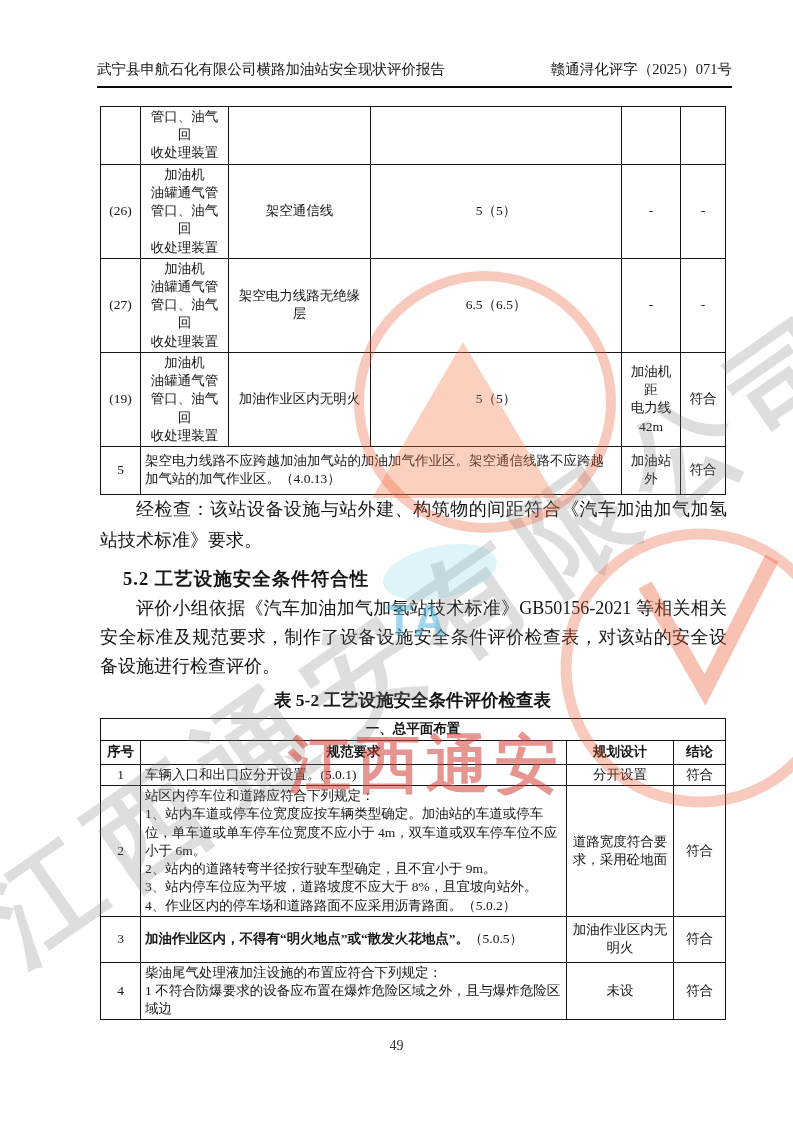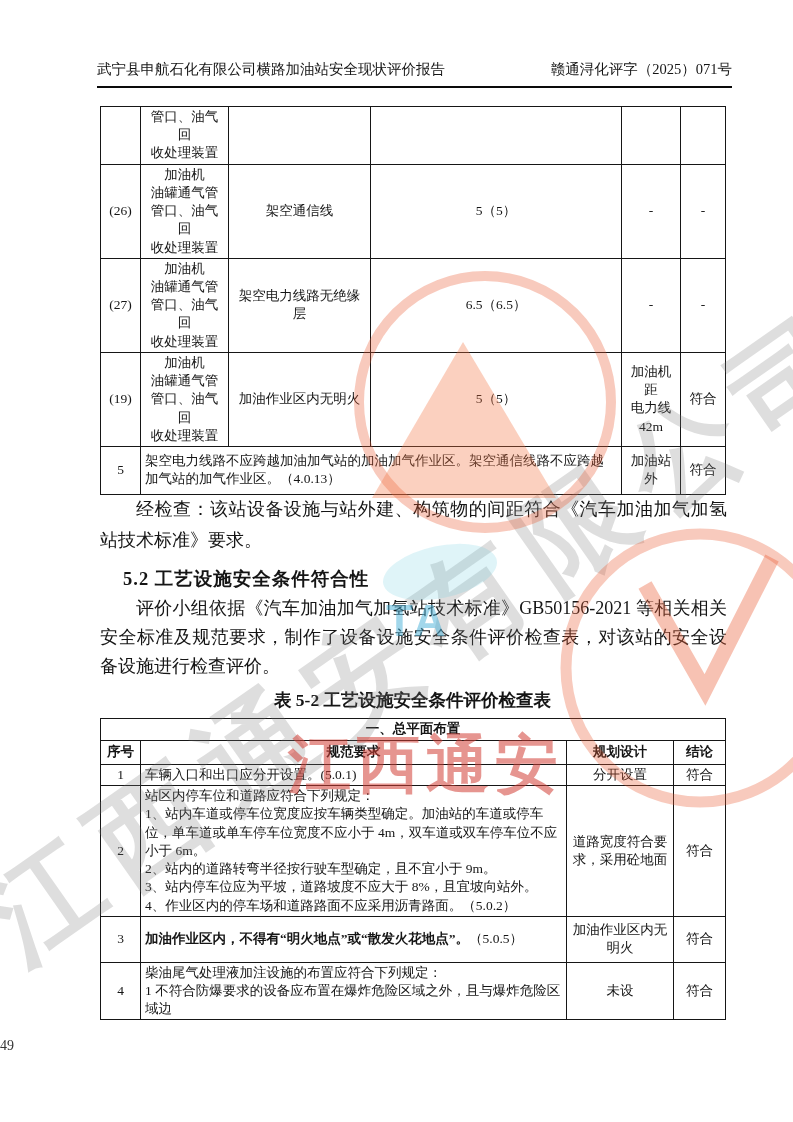--- a/index.html
+++ b/index.html
@@ -57,21 +57,21 @@
   .h52{
     position:absolute;left:100px;top:566px;width:627px;
     font-size:18.5px;font-weight:bold;letter-spacing:1px;margin-left:23px;
   }
   .t2title{
     position:absolute;left:100px;top:688px;width:625px;
     text-align:center;font-weight:bold;font-size:17.5px;
   }
   .pageno{
     position:absolute;left:0;top:1038px;width:793px;
-    font-size:14px;color:#333;
+    text-align:center;font-size:14px;color:#333;
   }
   
   .wm{position:absolute;inset:0;pointer-events:none;z-index:6;}
   .wm-gray{
     position:absolute;left:-45px;top:872px;
     font-size:112px;font-weight:bold;white-space:nowrap;
     letter-spacing:18px;
     color:rgba(125,125,125,0.25);
     transform:rotate(-35deg);transform-origin:0 0;
     font-family:"Liberation Serif","DejaVu Serif",serif;

